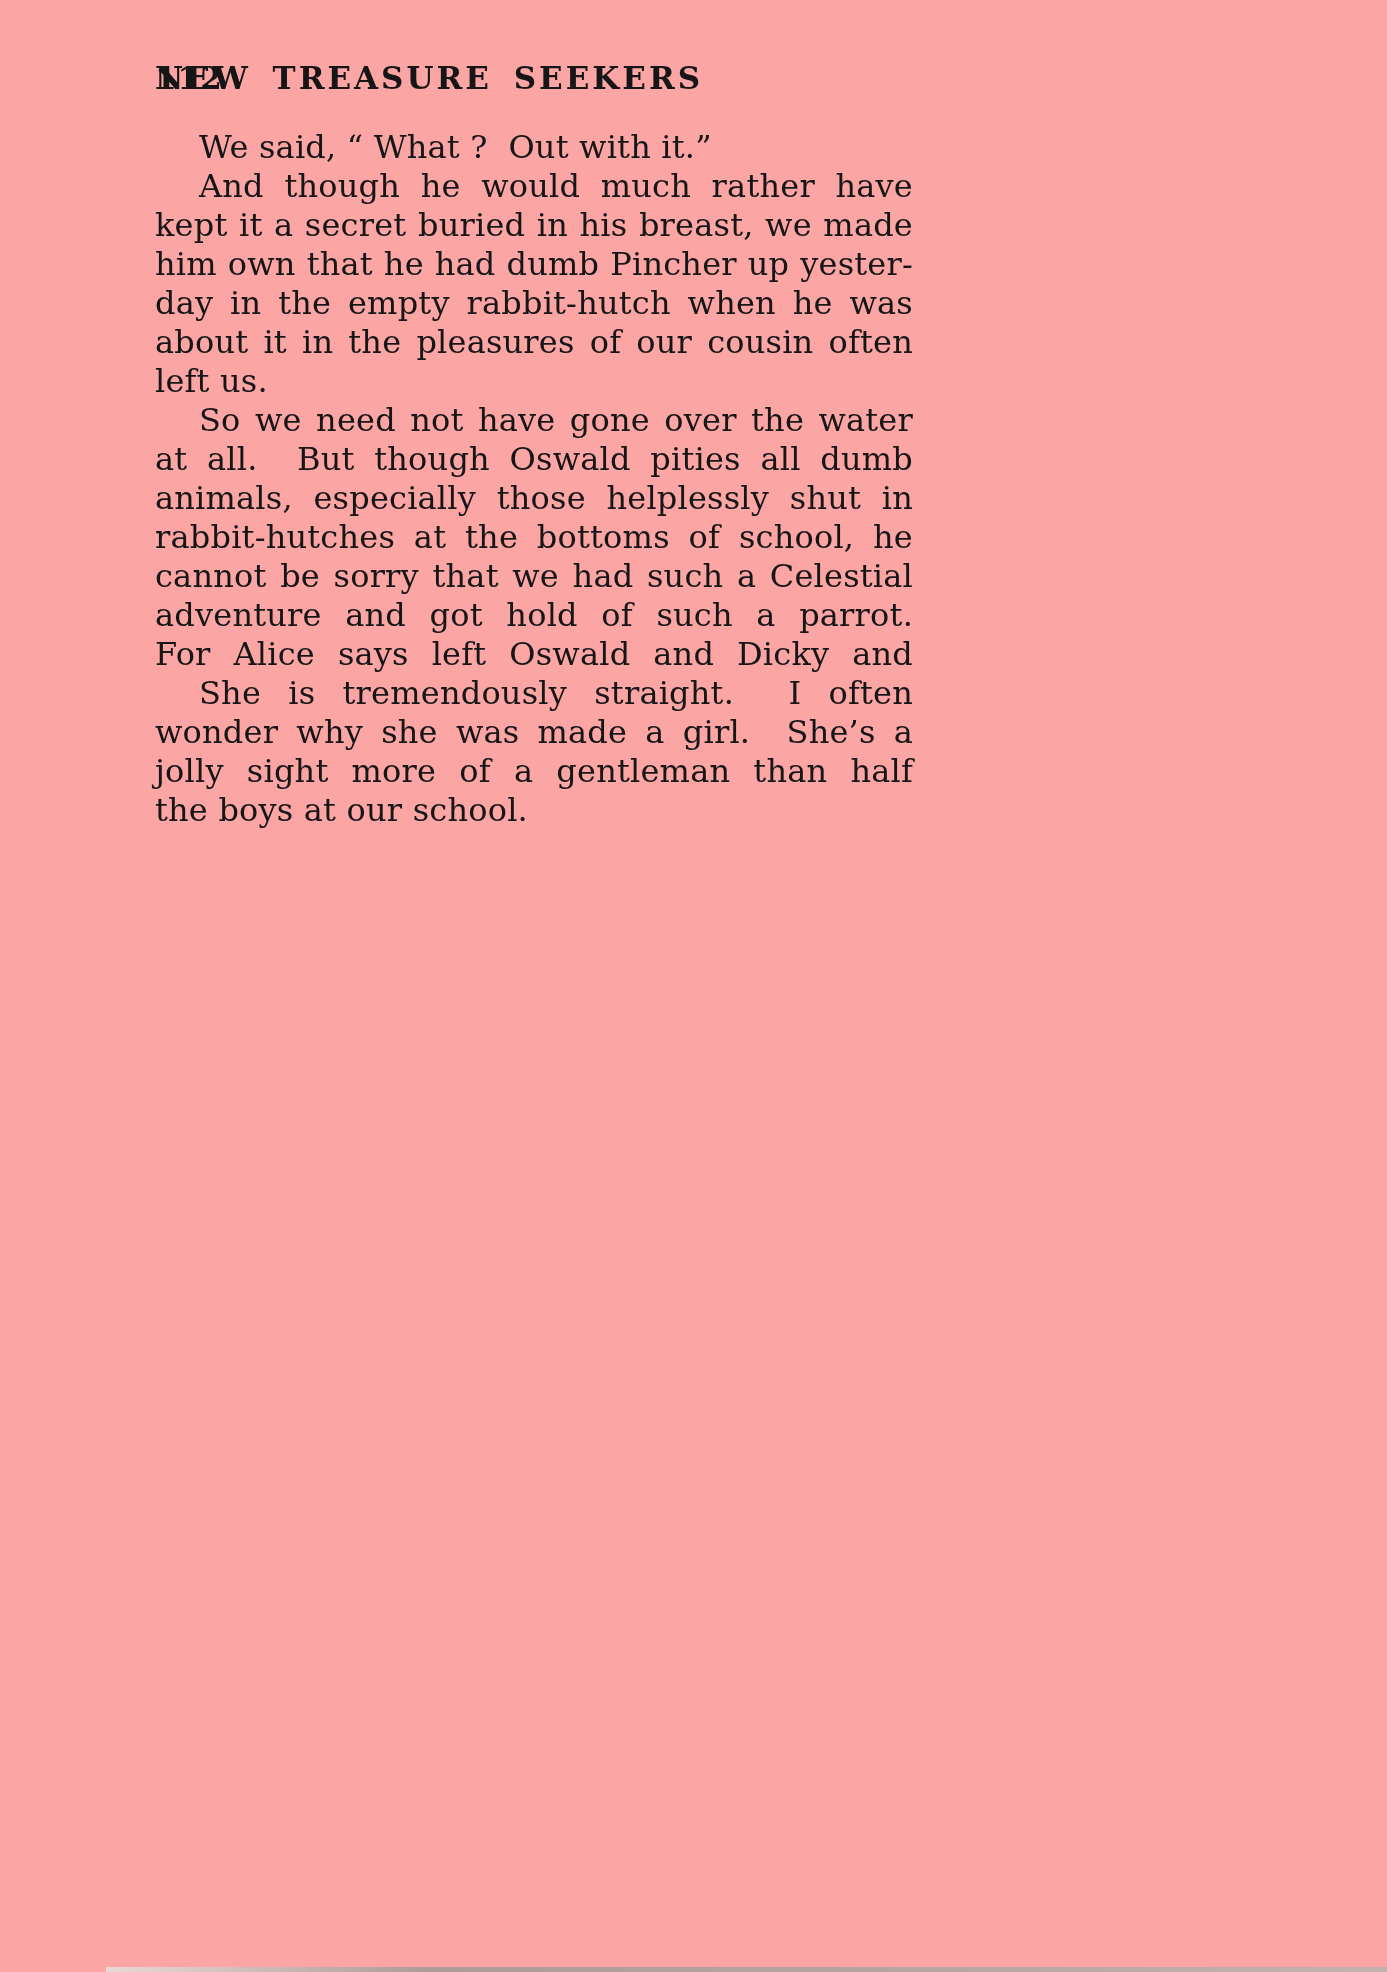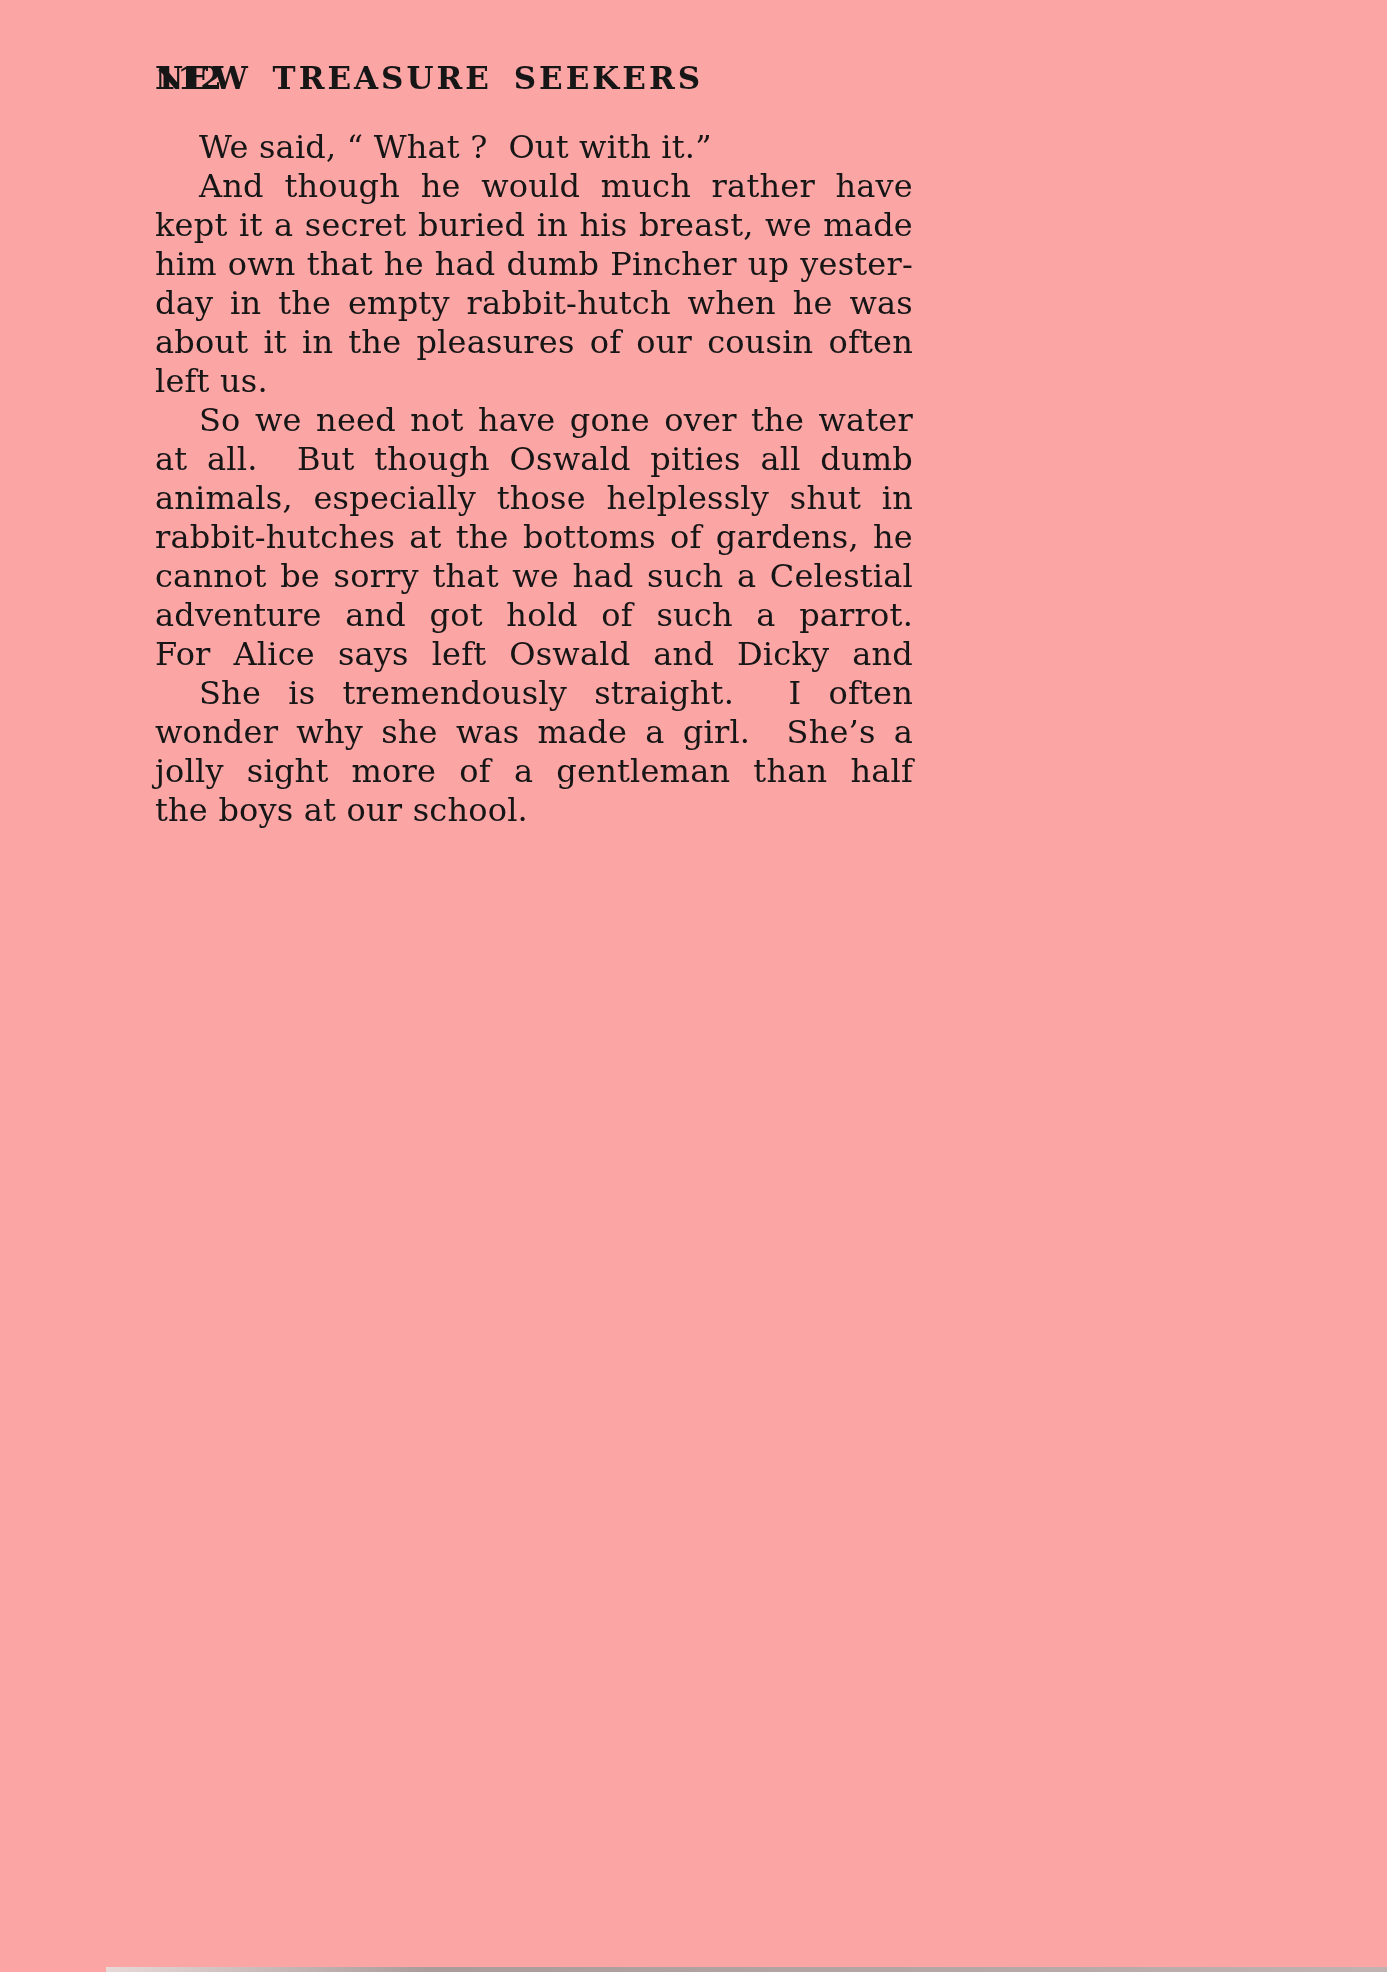--- a/index.html
+++ b/index.html
@@ -88,21 +88,21 @@
         <div class="line first last">We said, “ What ?&nbsp;&nbsp;Out with it.”</div>
         <div class="line first">And though he would much rather have</div>
         <div class="line">kept it a secret buried in his breast, we made</div>
         <div class="line">him own that he had dumb Pincher up yester-</div>
         <div class="line">day in the empty rabbit-hutch when he was</div>
         <div class="line">about it in the pleasures of our cousin often</div>
         <div class="line last">left us.</div>
         <div class="line first">So we need not have gone over the water</div>
         <div class="line">at all.&nbsp; But though Oswald pities all dumb</div>
         <div class="line">animals, especially those helplessly shut in</div>
-        <div class="line">rabbit-hutches at the bottoms of gardens, he</div>
+        <div class="line">rabbit-hutches at the bottoms of school, he</div>
         <div class="line">cannot be sorry that we had such a Celestial</div>
         <div class="line">adventure and got hold of such a parrot.</div>
         <div class="line">For Alice says left Oswald and Dicky and</div>
         <div class="line first">She is tremendously straight.&nbsp; I often</div>
         <div class="line">wonder why she was made a girl.&nbsp; She’s a</div>
         <div class="line">jolly sight more of a gentleman than half</div>
         <div class="line last">the boys at our school.</div>
       </div>
   </div>
   <div class="bottom-edge"></div>

